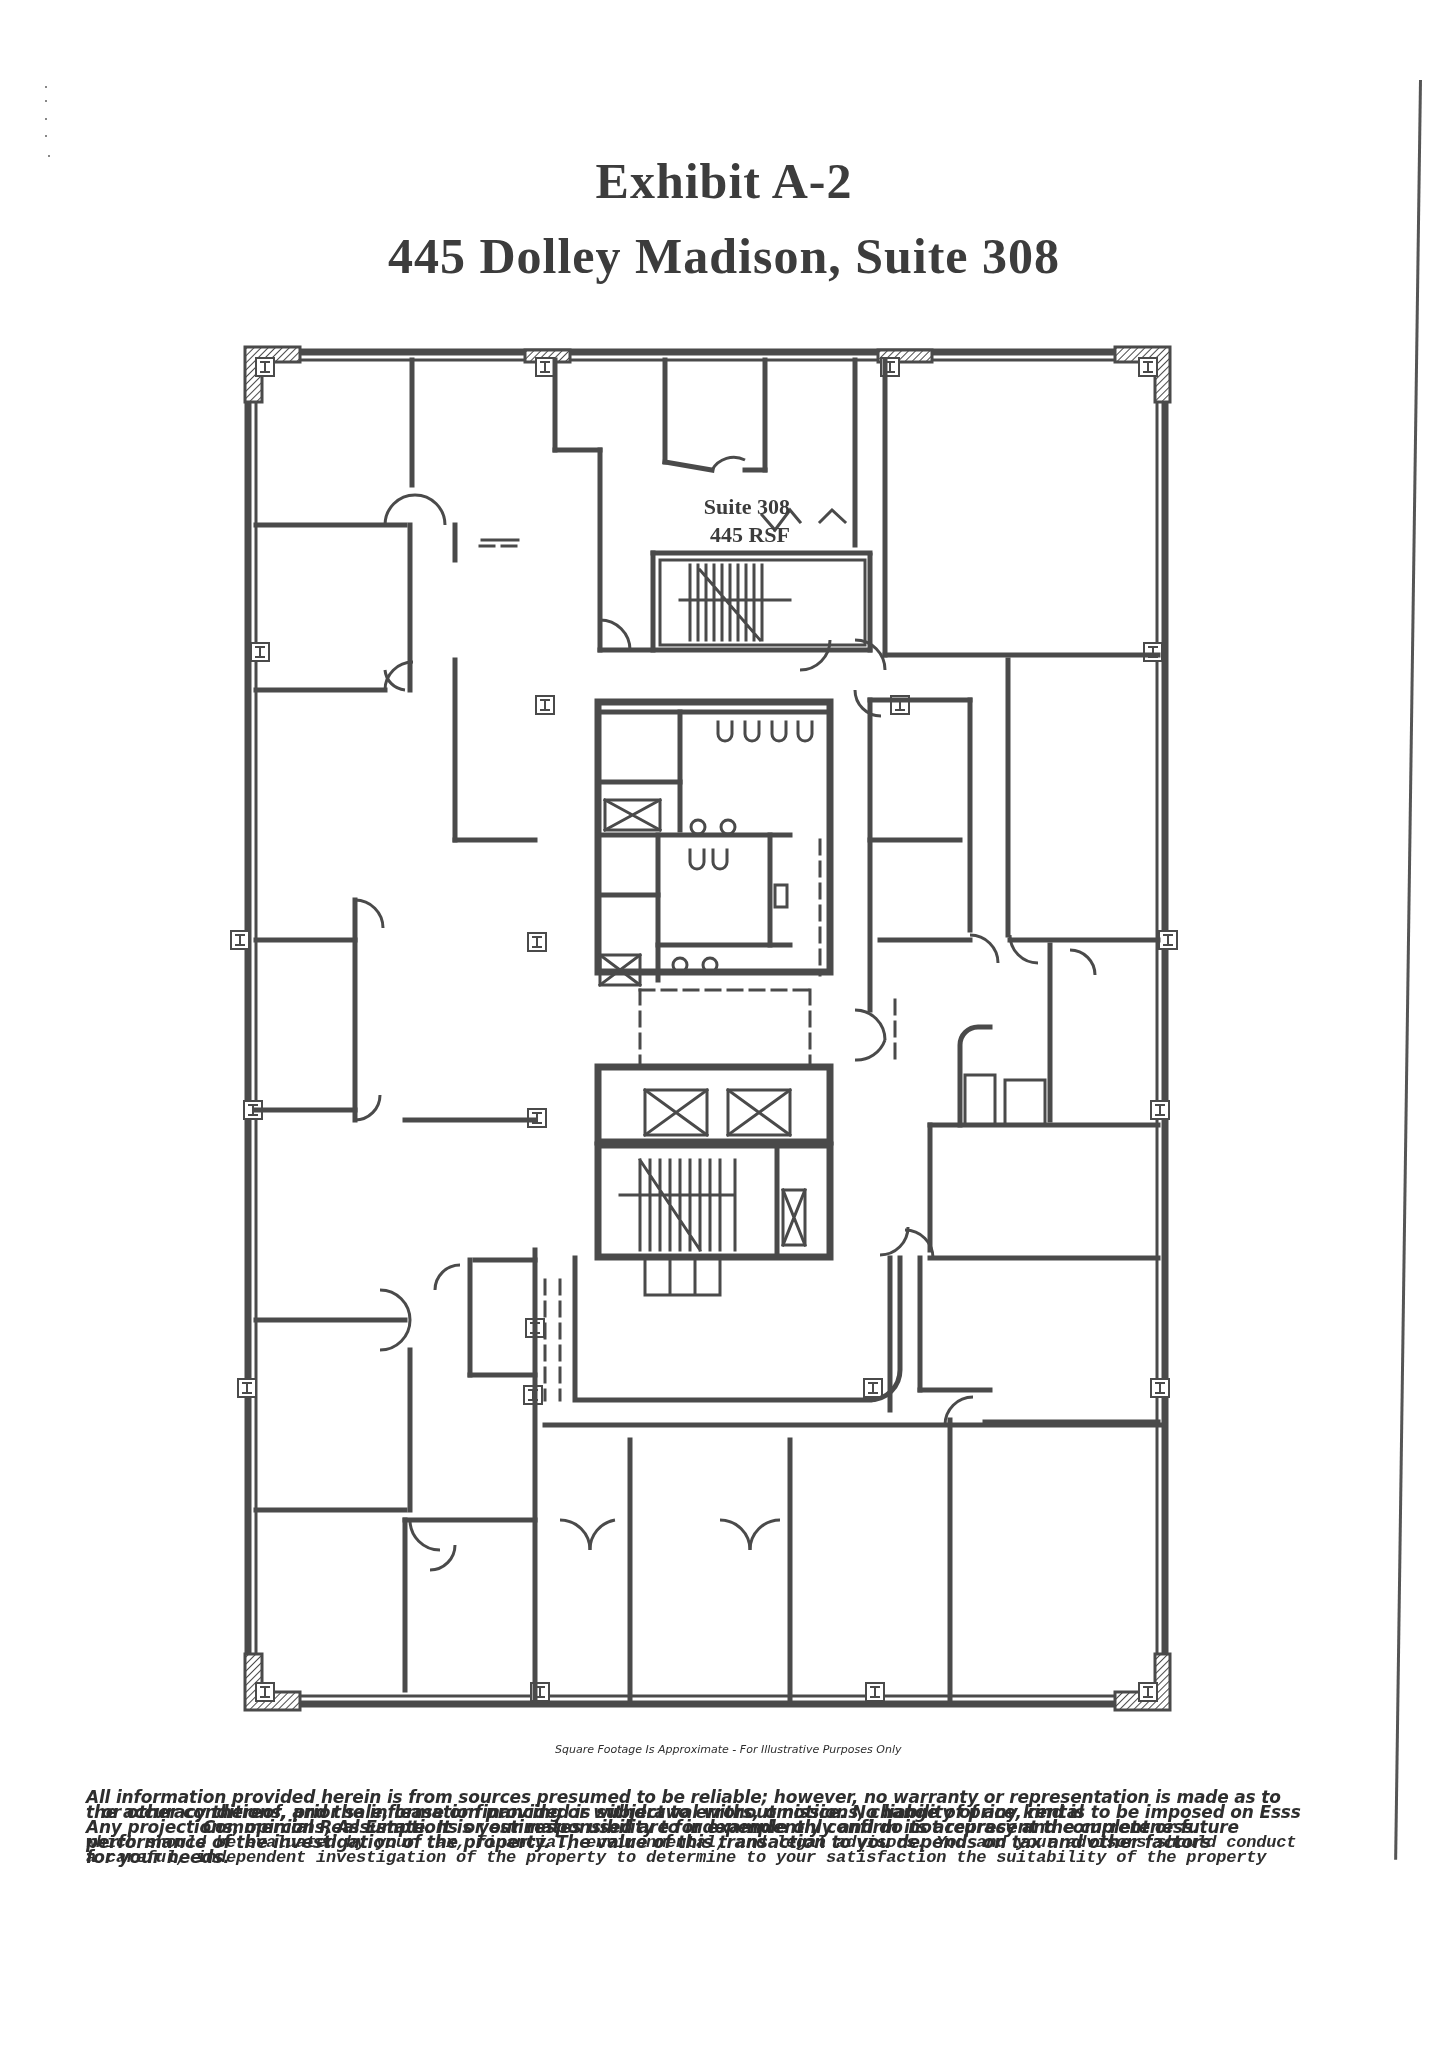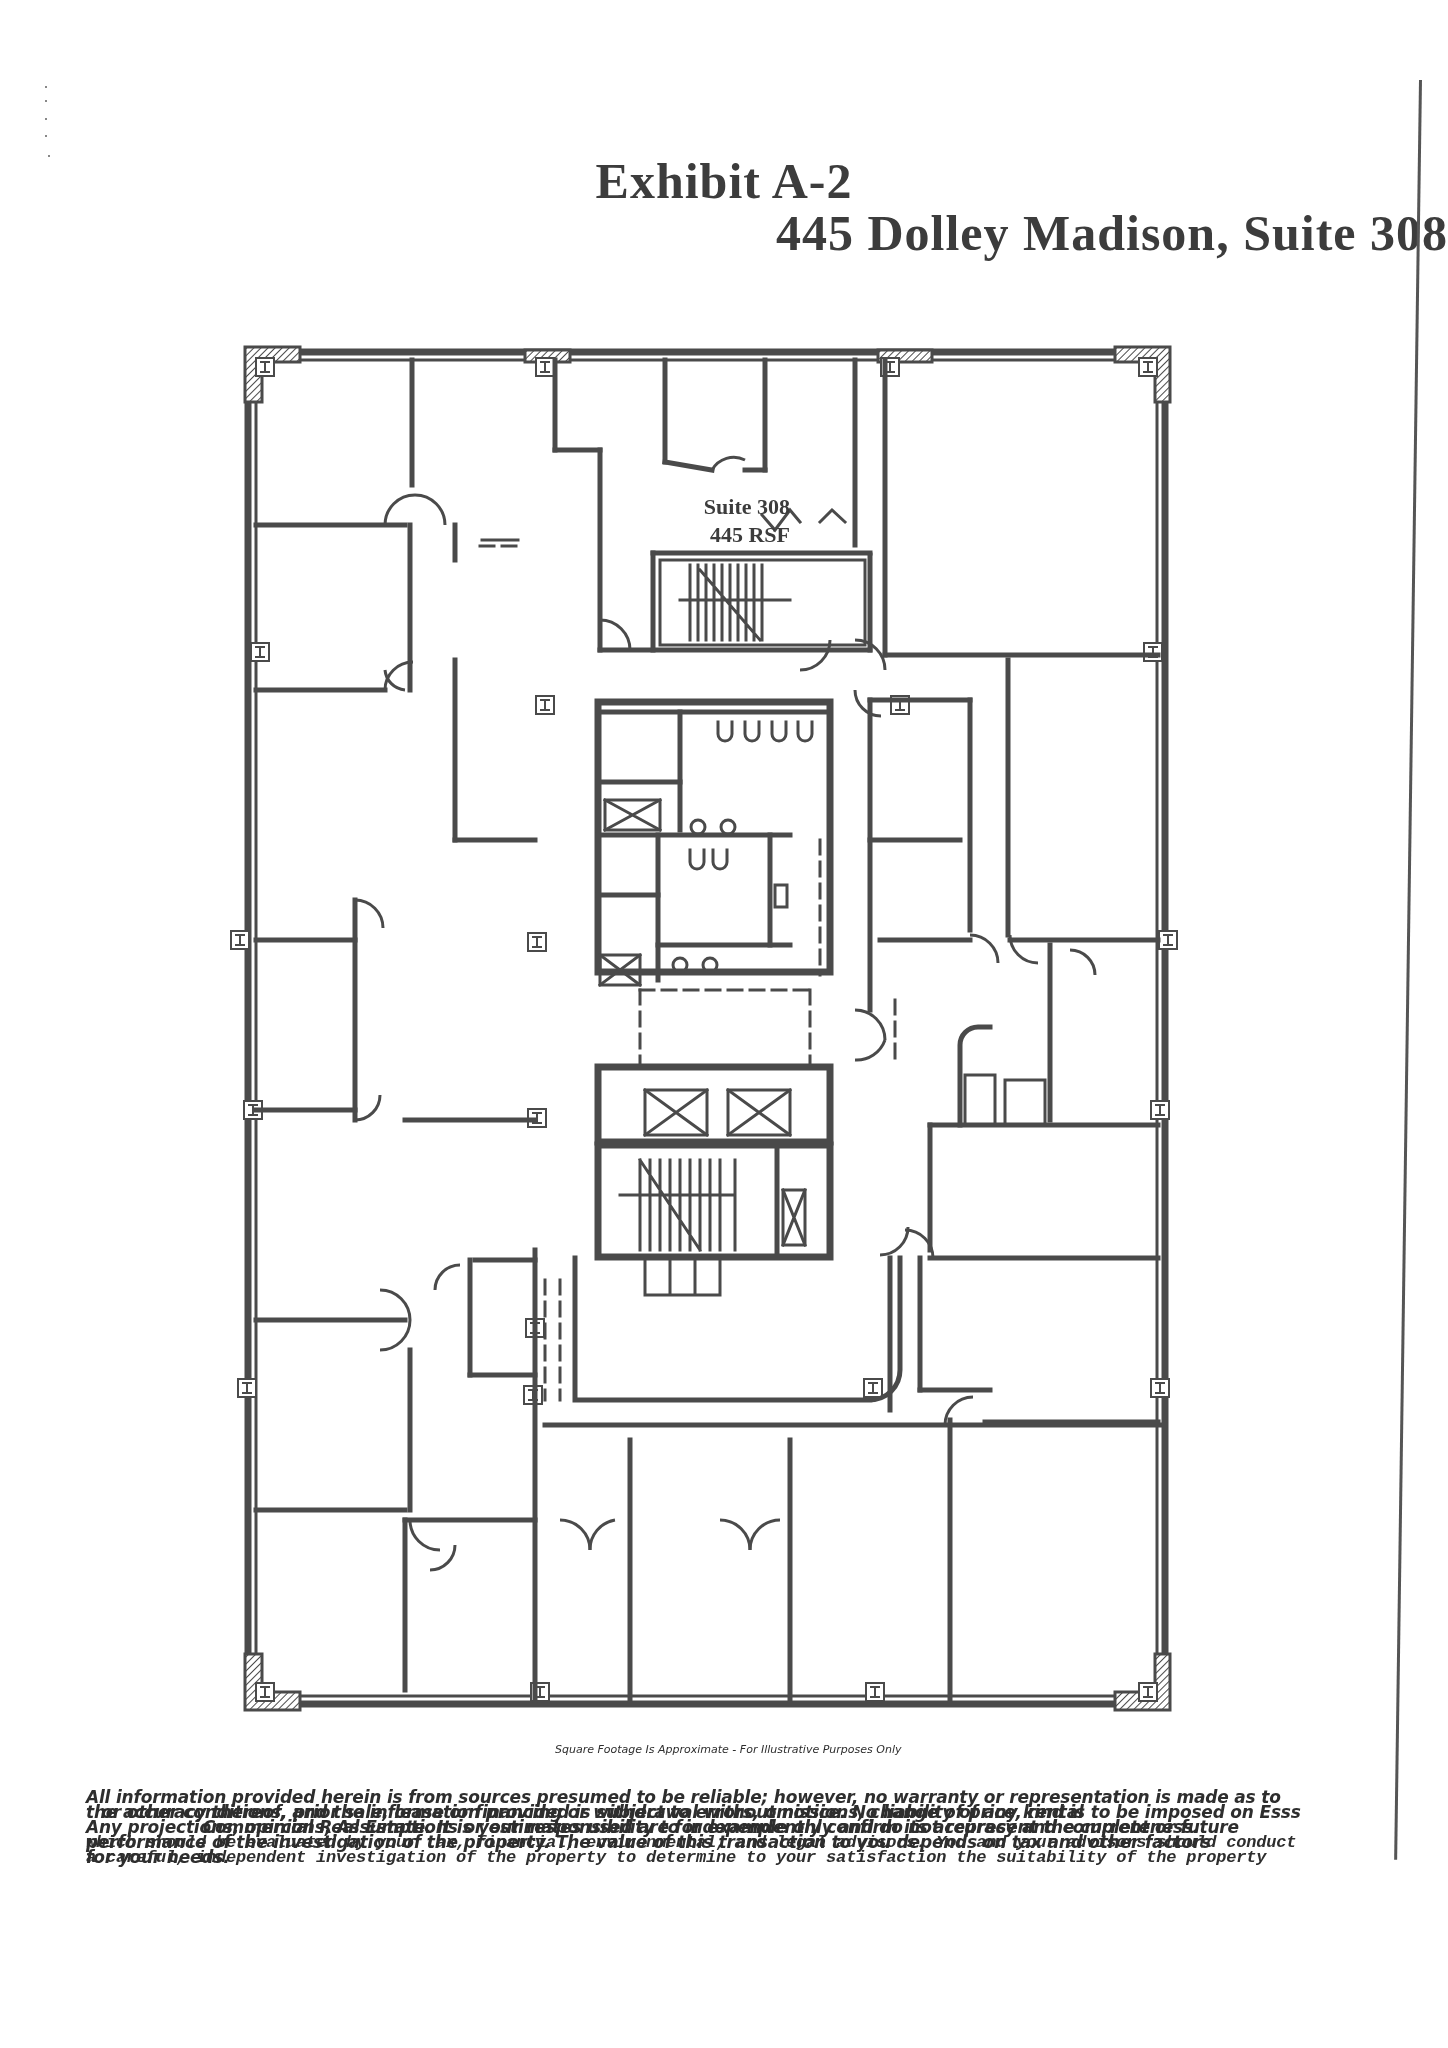--- a/index.html
+++ b/index.html
@@ -1,21 +1,21 @@
 <!DOCTYPE html>
 <html><head>
 <meta charset="utf-8">
 <style>
   html, body { margin:0; padding:0; background:#ffffff; }
   body { width:1448px; height:2048px; position:relative; overflow:hidden;
          font-family:"Liberation Serif", "DejaVu Serif", serif; color:#3a3a3a; }
   .title { position:absolute; left:0; width:1448px; text-align:center;
            font-family:"Liberation Serif", serif; font-weight:bold; color:#3c3c3c; }
   #t1 { top:152px; font-size:50px; letter-spacing:1px; }
-  #t2 { top:204px; font-size:50px; letter-spacing:1px;text-align:right; }
+  #t2 { top:227px; font-size:50px; letter-spacing:1px; }
   svg.plan { position:absolute; left:0; top:0; }
   .w { stroke:#4a4a4a; fill:none; stroke-linecap:square; }
   .thick { stroke-width:7; }
   .med { stroke-width:5; }
   .thin { stroke-width:3; }
   .dash { stroke-width:3; stroke-dasharray:14 8; }
   .door { stroke:#4a4a4a; stroke-width:3; fill:none; }
   .hatch { fill:url(#hatchPat); stroke:#4a4a4a; stroke-width:3; }
   .suite-label { position:absolute; font-family:"Liberation Serif", serif; font-weight:bold;
                  font-size:22px; color:#3c3c3c; text-align:right; width:140px; line-height:28px; }

